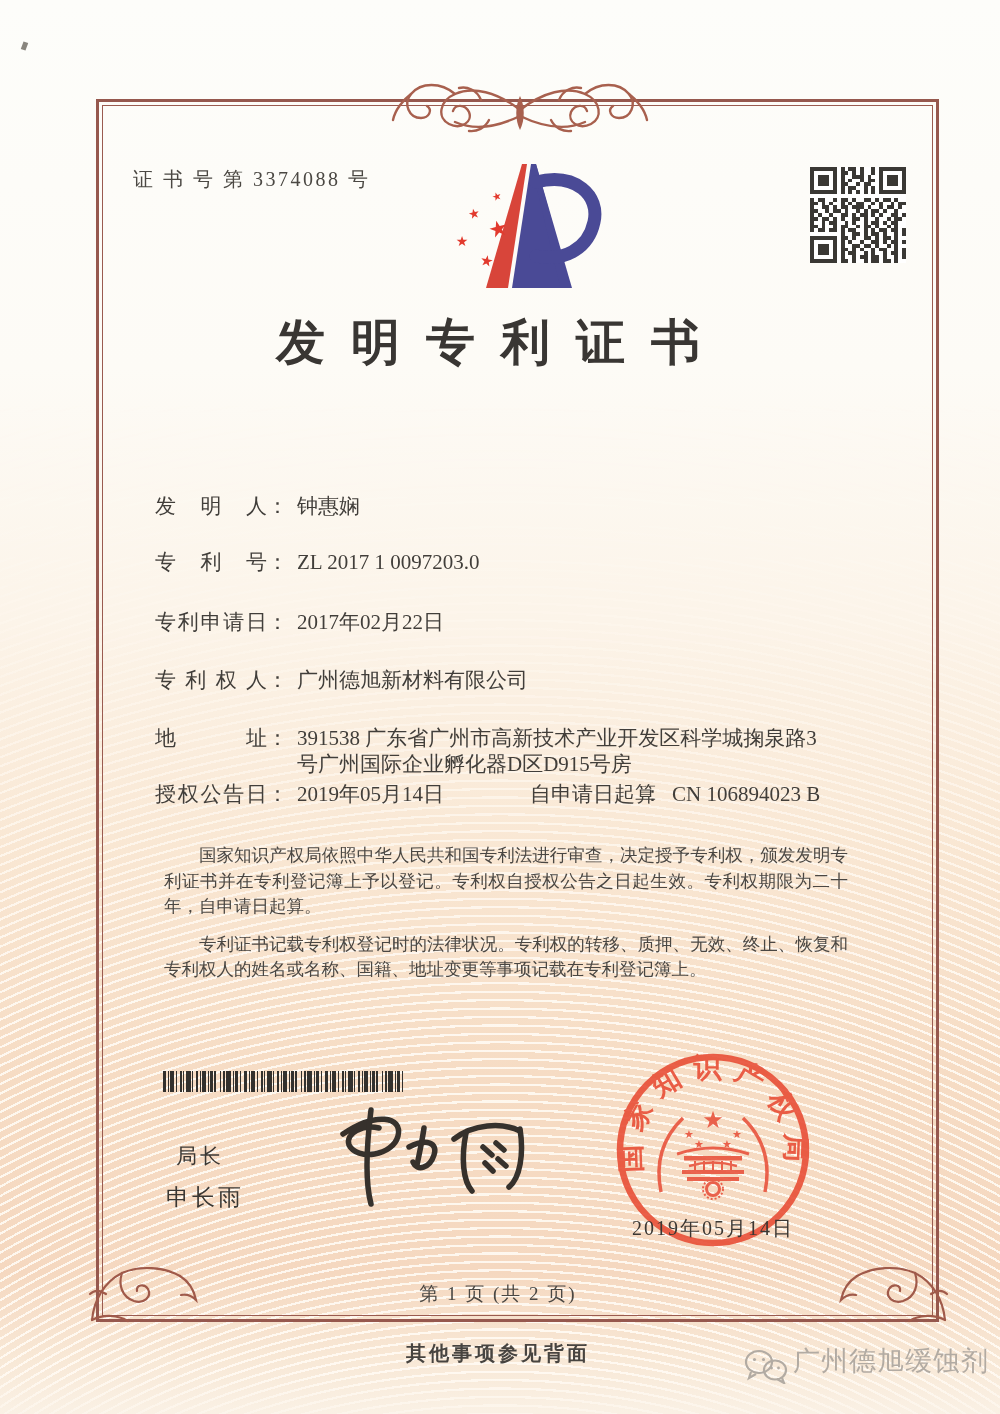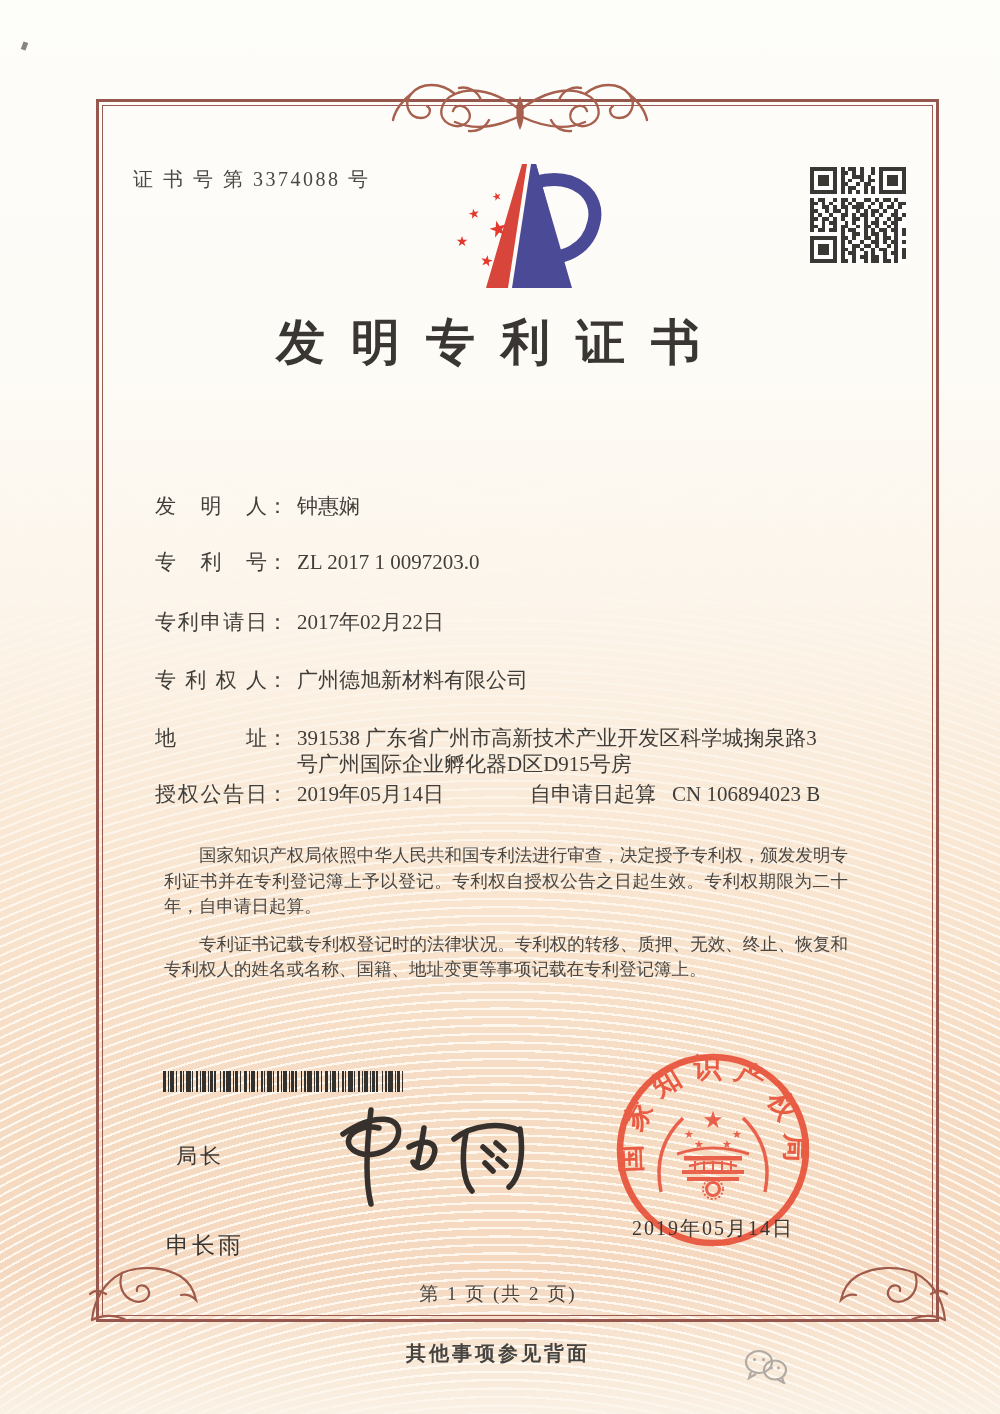--- a/index.html
+++ b/index.html
@@ -30,21 +30,21 @@
   .frow{position:absolute;left:155px;width:740px;font-size:21px;line-height:26px;white-space:nowrap;color:#413e3a;}
   .flabel{display:inline-block;width:112px;text-align:justify;text-align-last:justify;-moz-text-align-last:justify;vertical-align:top;}
   .fcolon{display:inline-block;vertical-align:top;}
   .fvalue{display:inline-block;margin-left:9px;vertical-align:top;}
   .fvalue.wrap{white-space:normal;width:524px;}
   .gpair2{position:absolute;left:375px;top:0;}
   .paras{position:absolute;left:152px;top:831px;width:708px;font-size:17.5px;line-height:25.6px;text-align:justify;color:#4a4743;}
   .paras p{margin:12px;text-indent:2em;}
   .barcode{position:absolute;left:163px;top:1071px;width:242px;height:21px;}
   .director-title{position:absolute;left:176px;top:1142px;font-family:"Liberation Sans","DejaVu Sans",sans-serif;font-size:21px;letter-spacing:3px;color:#3a3733;}
-  .director-name{position:absolute;left:166px;top:1182px;font-family:"Liberation Sans","DejaVu Sans",sans-serif;font-size:23px;letter-spacing:3px;color:#3a3733;margin-top:48px;}
+  .director-name{position:absolute;left:166px;top:1182px;font-family:"Liberation Sans","DejaVu Sans",sans-serif;font-size:23px;letter-spacing:3px;color:#3a3733;}
   .signature{position:absolute;left:305px;top:1098px;width:235px;height:128px;}
   .seal{position:absolute;left:613px;top:1050px;width:200px;height:200px;}
   .seal-date{position:absolute;left:632px;top:1215px;font-size:20px;letter-spacing:2px;color:#3b3733;}
   .pageno{position:absolute;left:78px;top:1281px;width:840px;text-align:center;font-size:19px;letter-spacing:2px;color:#4a4743;}
   .footnote{position:absolute;left:78px;top:1340px;width:840px;text-align:center;font-size:20px;letter-spacing:3px;color:#474440;font-weight:bold;}
   .wm-icon{position:absolute;left:744px;top:1348px;width:44px;height:36px;}
   .wm-text{position:absolute;left:793px;top:1343px;font-family:"Liberation Sans","DejaVu Sans",sans-serif;font-size:27px;letter-spacing:1px;color:#b2aba3;}
   svg{display:block;}
 </style>
 </head>
@@ -247,14 +247,15 @@
       <ellipse cx="31" cy="22" rx="11" ry="9.5"></ellipse>
       <path d="M38,30 L40,35 L33,31"></path>
     </g>
     <g fill="#b2aba3">
       <circle cx="10.5" cy="11.5" r="1.6"></circle>
         <circle cx="19.5" cy="11.5" r="1.6"></circle>
       <circle cx="27.5" cy="20" r="1.4"></circle>
         <circle cx="34.5" cy="20" r="1.4"></circle>
     </g>
   </svg>
+  <div class="wm-text">广州德旭缓蚀剂</div>
 
 </div>
 
 </body></html>

